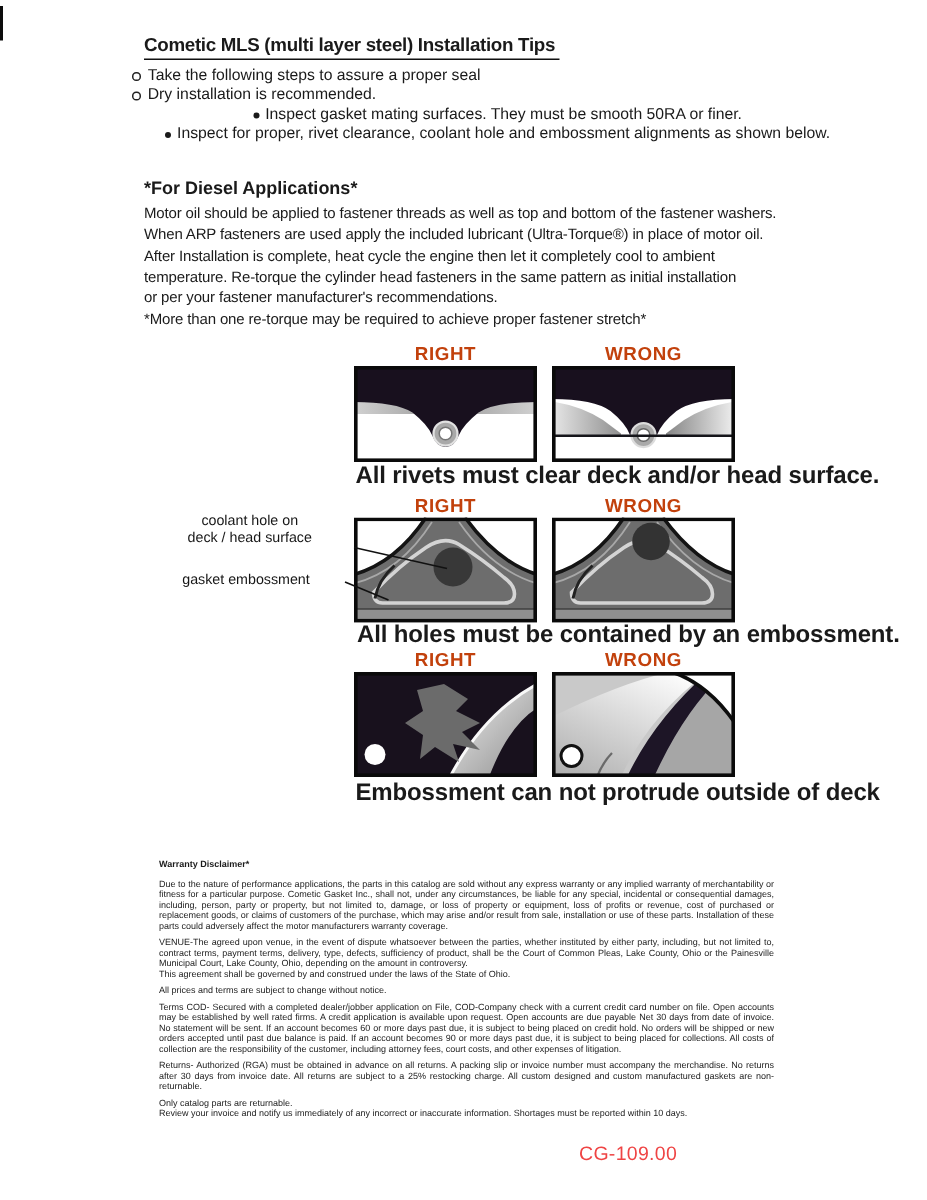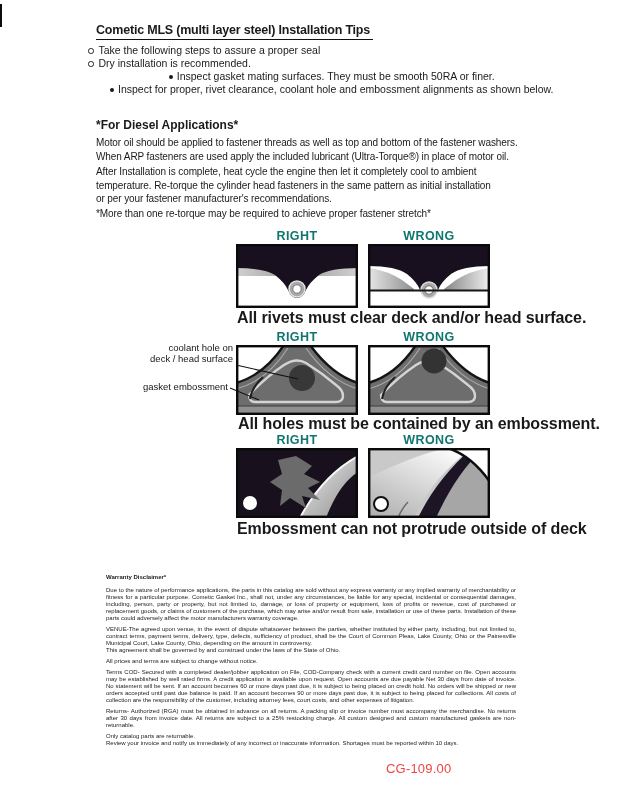--- a/index.html
+++ b/index.html
@@ -22,26 +22,26 @@
   .b-row{display:flex;align-items:flex-start;white-space:nowrap;}
   .b-row.sub{margin-left:22px;justify-content:center;}
   .o-bullet{flex:0 0 auto;width:3.5px;height:3.5px;border:1px solid #222;border-radius:50%;margin:4px 5px 0 0;}
   .f-bullet{flex:0 0 auto;width:4px;height:4px;background:#1a1a1a;border-radius:50%;margin:4.5px 4px 0 0;}
 
   .diesel-h{left:96px;top:118px;font-size:12px;font-weight:bold;white-space:nowrap;}
   .bodypara{left:96px;font-size:10px;line-height:13.5px;letter-spacing:-0.1px;}
   .bodypara div{white-space:nowrap;}
   .p1{top:136px;} .p2{top:165px;} .p3{top:207px;}
 
-  .rw-label{width:122px;text-align:center;font-size:12.5px;font-weight:600;letter-spacing:0.4px;color:#0f766e;white-space:nowrap;}
+  .rw-label{width:122px;text-align:center;font-size:12.5px;font-weight:600;letter-spacing:0.4px;color:#c2410c;white-space:nowrap;}
   .caption{font-size:16px;font-weight:bold;letter-spacing:-0.1px;line-height:11px;white-space:nowrap;}
 
   .diagram-box{display:block;}
 
-  .side-label{font-size:9.5px;line-height:10.5px;color:#161616;text-align:right;white-space:nowrap;}
+  .side-label{font-size:9.5px;line-height:10.5px;color:#161616;text-align:center;white-space:nowrap;}
 
   .legal{
     left:106px;top:574px;width:410px;
     font-size:6px;line-height:7px;color:#1c1c1c;text-align:justify;
   }
   .legal .lg-h{font-weight:bold;margin-bottom:6px;white-space:nowrap;}
   .legal p{margin:0 0 4px 0;}
   .legal .tight{margin:0;}
 
   .page-code{left:386px;top:761px;font-size:13px;letter-spacing:0.2px;color:#ef4444;white-space:nowrap;}

